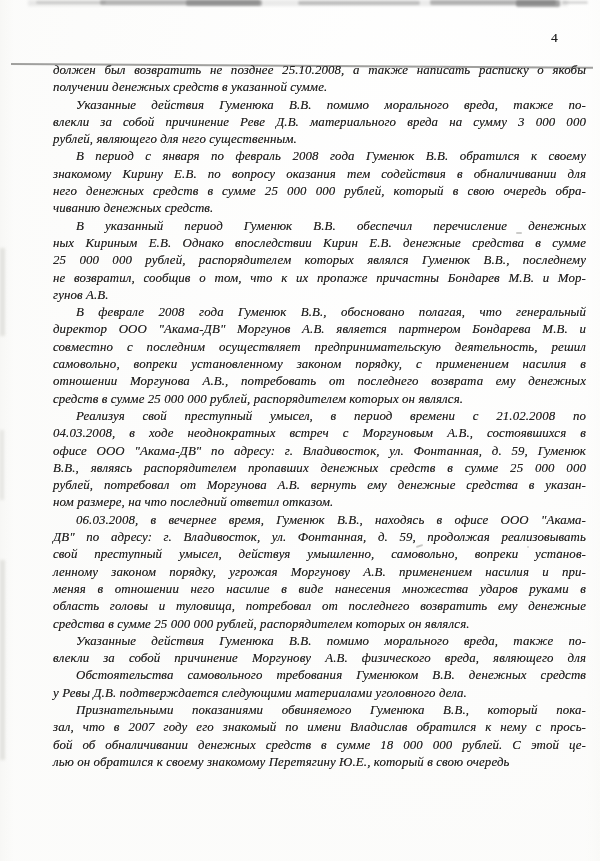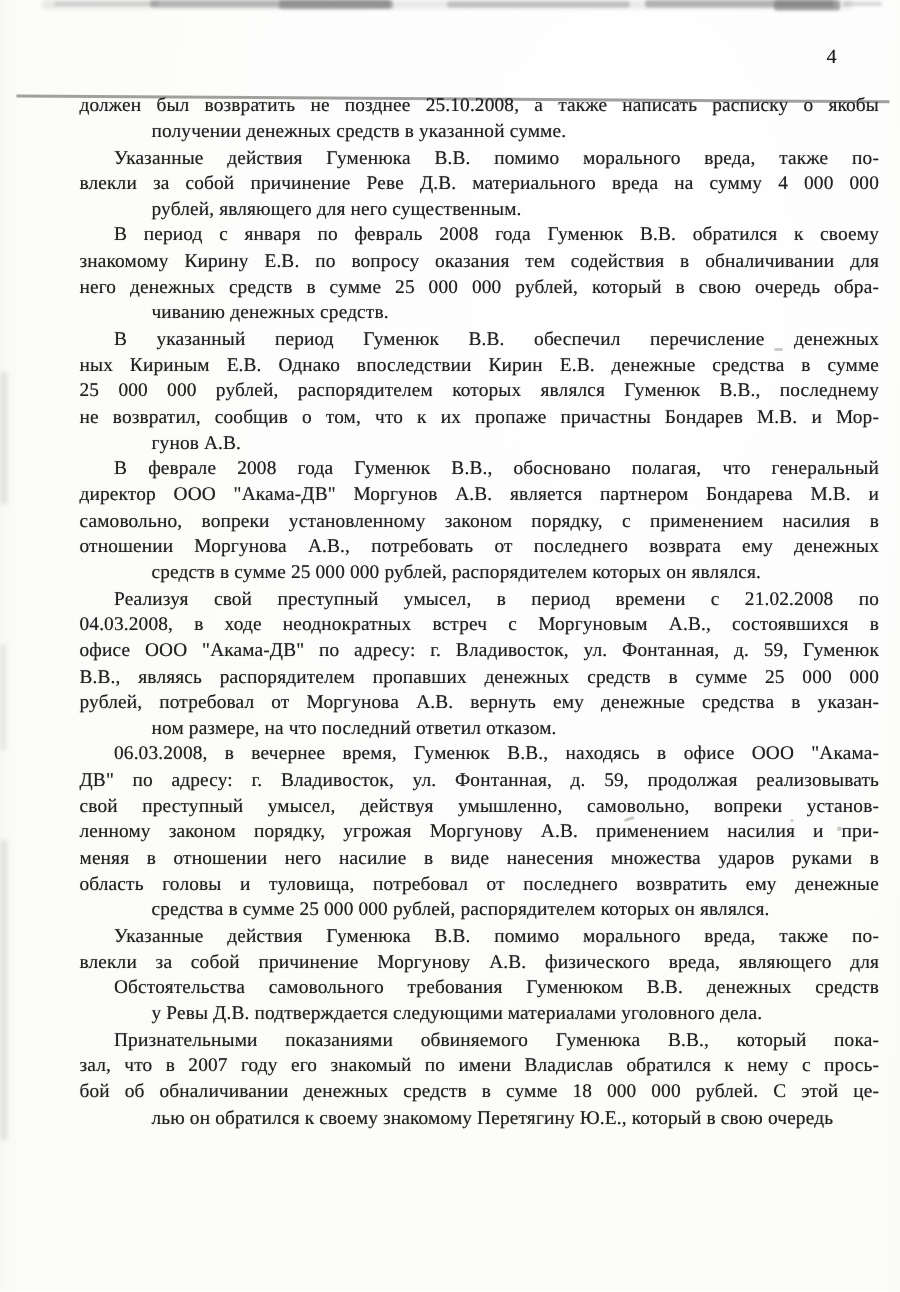--- a/index.html
+++ b/index.html
@@ -61,22 +61,23 @@
   }
   .line {
     font-size: 12.9px;
     line-height: 17.3px;
     white-space: normal;
     text-align: justify;
     text-align-last: justify;
     color: #222120;
     text-shadow: 0 0 0.55px rgba(25,25,25,0.55);
     letter-spacing: 0.1px;
+    font-style: italic;
   }
-  .line.last { text-align-last: left; margin-left: 48px; }
+  .line.last { text-align-last: left; }
   .line.indent { padding-left: 23px; }
 </style>
 </head>
 <body>
 
 <div class="page">
 
   <div class="band-base"></div>
   <div class="scan-band" style="left:36px;  top:1px; width:70px;  height:3px; opacity:0.22;"></div>
   <div class="scan-band" style="left:100px; top:0;   width:160px; height:5px; opacity:0.42;"></div>
@@ -96,33 +97,34 @@
   <div class="speck" style="left:527px; top:546px; width:2px; height:2px; opacity:0.45;"></div>
 
   <div class="page-number">4</div>
 
   <div class="rule"></div>
 
   <div class="textblock">
       <div class="line">должен был возвратить не позднее 25.10.2008, а также написать расписку о якобы</div>
       <div class="line last">получении денежных средств в указанной сумме.</div>
       <div class="line indent">Указанные действия Гуменюка В.В. помимо морального вреда, также по-</div>
-      <div class="line">влекли за собой причинение Реве Д.В. материального вреда на сумму 4 000 000</div>
+      <div class="line">влекли за собой причинение Реве Д.В. материального вреда на сумму 3 000 000</div>
       <div class="line last">рублей, являющего для него существенным.</div>
       <div class="line indent">В период с января по февраль 2008 года Гуменюк В.В. обратился к своему</div>
       <div class="line">знакомому Кирину Е.В. по вопросу оказания тем содействия в обналичивании для</div>
       <div class="line">него денежных средств в сумме 25 000 000 рублей, который в свою очередь обра-</div>
       <div class="line last">чиванию денежных средств.</div>
       <div class="line indent">В указанный период Гуменюк В.В. обеспечил перечисление денежных</div>
       <div class="line">ных Кириным Е.В. Однако впоследствии Кирин Е.В. денежные средства в сумме</div>
       <div class="line">25 000 000 рублей, распорядителем которых являлся Гуменюк В.В., последнему</div>
       <div class="line">не возвратил, сообщив о том, что к их пропаже причастны Бондарев М.В. и Мор-</div>
       <div class="line last">гунов А.В.</div>
       <div class="line indent">В феврале 2008 года Гуменюк В.В., обосновано полагая, что генеральный</div>
       <div class="line">директор ООО "Акама-ДВ" Моргунов А.В. является партнером Бондарева М.В. и</div>
+      <div class="line">совместно с последним осуществляет предпринимательскую деятельность, решил</div>
       <div class="line">самовольно, вопреки установленному законом порядку, с применением насилия в</div>
       <div class="line">отношении Моргунова А.В., потребовать от последнего возврата ему денежных</div>
       <div class="line last">средств в сумме 25 000 000 рублей, распорядителем которых он являлся.</div>
       <div class="line indent">Реализуя свой преступный умысел, в период времени с 21.02.2008 по</div>
       <div class="line">04.03.2008, в ходе неоднократных встреч с Моргуновым А.В., состоявшихся в</div>
       <div class="line">офисе ООО "Акама-ДВ" по адресу: г. Владивосток, ул. Фонтанная, д. 59, Гуменюк</div>
       <div class="line">В.В., являясь распорядителем пропавших денежных средств в сумме 25 000 000</div>
       <div class="line">рублей, потребовал от Моргунова А.В. вернуть ему денежные средства в указан-</div>
       <div class="line last">ном размере, на что последний ответил отказом.</div>
       <div class="line indent">06.03.2008, в вечернее время, Гуменюк В.В., находясь в офисе ООО "Акама-</div>

